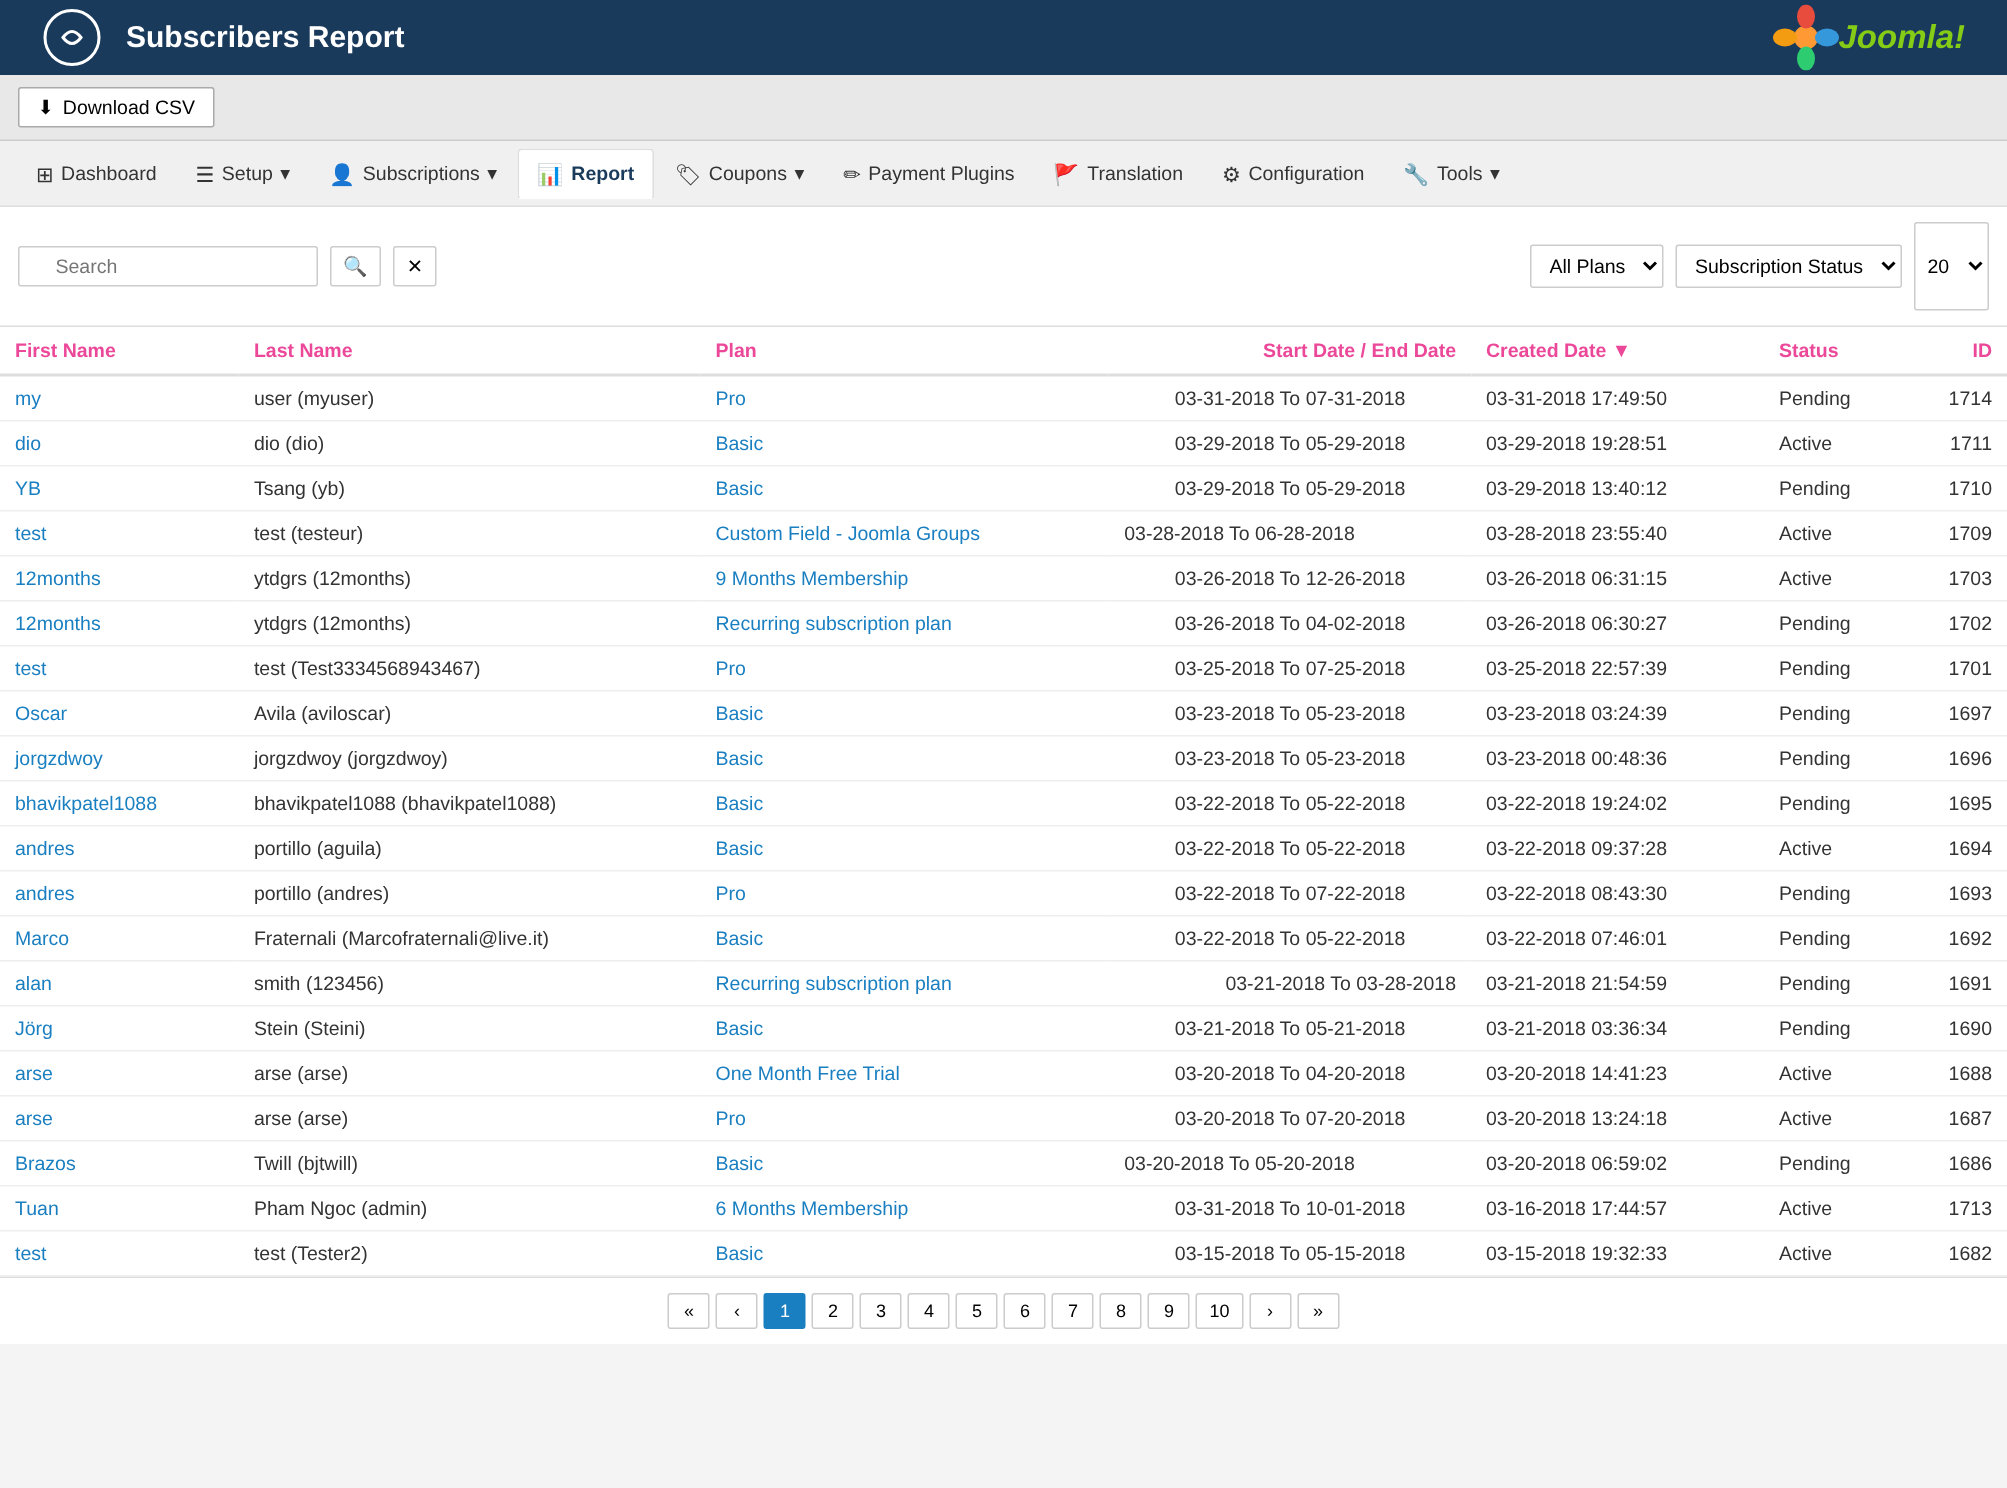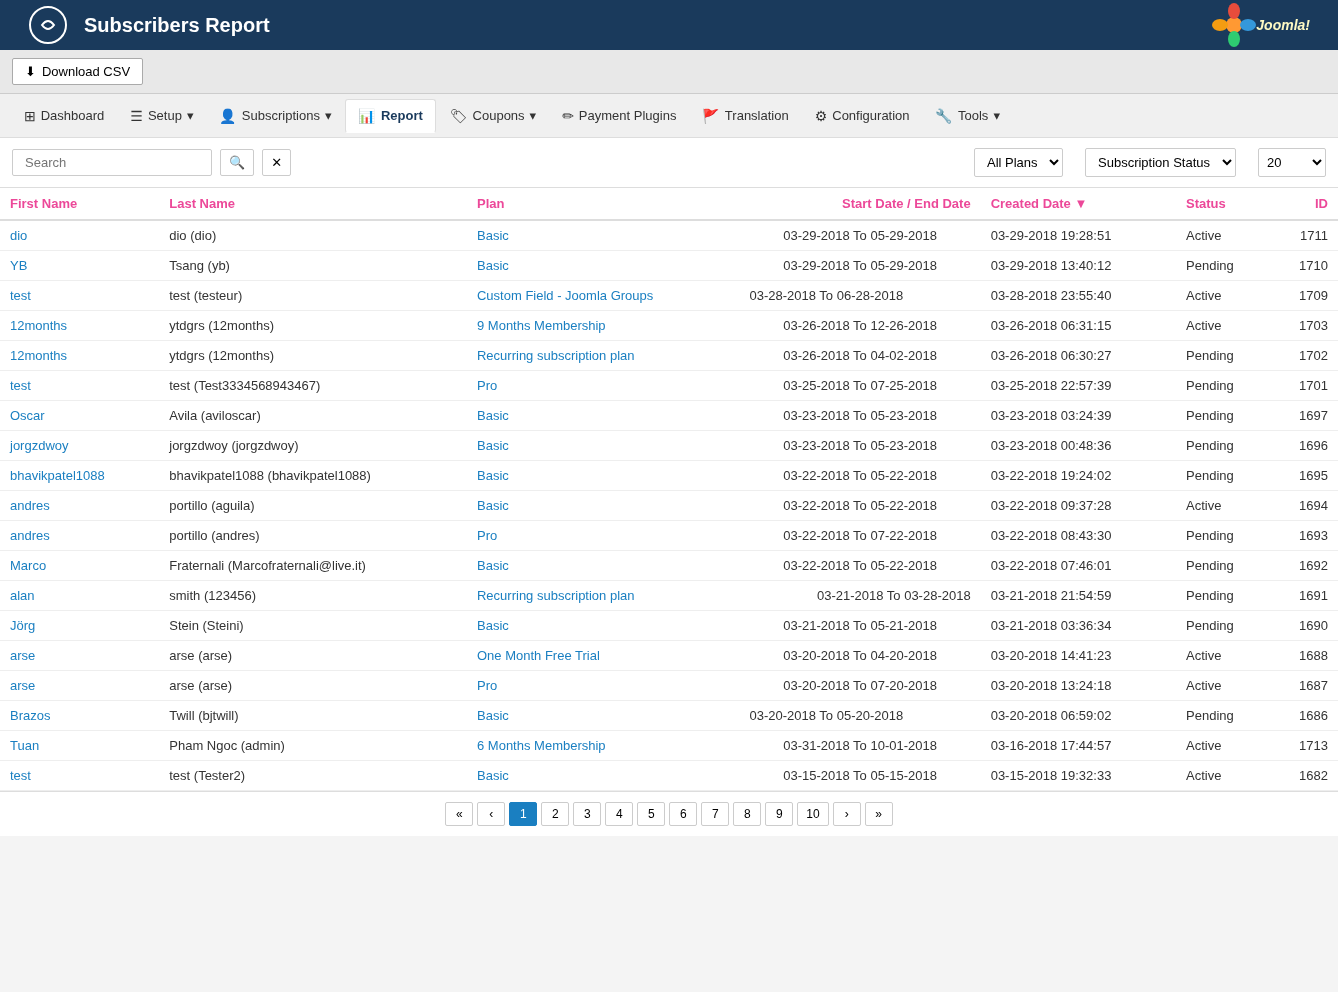--- a/index.html
+++ b/index.html
@@ -67,50 +67,50 @@
     .filter-bar {
       background: #fff;
       padding: 10px 12px;
       display: flex;
       align-items: center;
       gap: 8px;
       border-bottom: 1px solid #ddd;
     }
     .search-input {
       border: 1px solid #ccc;
-      padding: 5px 12px;
+      padding: 5px 24px;
       font-size: 13px;
       width: 200px;
       border-radius: 2px;
     }
     .btn-search, .btn-clear {
       border: 1px solid #ccc;
       background: #fff;
       padding: 5px 8px;
       cursor: pointer;
       font-size: 13px;
       border-radius: 2px;
     }
-    .filter-right { margin-left: auto; display: flex; align-items: center; gap: 22px; }
+    .filter-right { margin-left: auto; display: flex; align-items: center; gap: 8px; }
     .filter-select {
       border: 1px solid #ccc;
       padding: 5px 8px;
       font-size: 13px;
       background: #fff;
       cursor: pointer;
       border-radius: 2px;
     }
     .per-page-select {
       border: 1px solid #ccc;
-      padding: 5px 4px;
+      padding: 20px 4px;
       font-size: 13px;
       background: #fff;
       cursor: pointer;
       border-radius: 2px;
-      width: 68px;
+      width: 50px;
     }
 
     
     .table-container {
       background: #fff;
       overflow-x: auto;
     }
     table {
       width: 100%;
       border-collapse: collapse;
@@ -174,21 +174,21 @@
   </div>
   <div class="joomla-logo">
 
     <svg width="44" height="44" viewBox="0 0 44 44">
       <circle cx="22" cy="22" r="8" fill="#f93"></circle>
       <ellipse cx="22" cy="8" rx="6" ry="8" fill="#e74c3c" transform="rotate(0,22,22)"></ellipse>
       <ellipse cx="22" cy="8" rx="6" ry="8" fill="#3498db" transform="rotate(90,22,22)"></ellipse>
       <ellipse cx="22" cy="8" rx="6" ry="8" fill="#2ecc71" transform="rotate(180,22,22)"></ellipse>
       <ellipse cx="22" cy="8" rx="6" ry="8" fill="#f39c12" transform="rotate(270,22,22)"></ellipse>
     </svg>
-    <span style="color:#fef9c3;font-size:14px;font-weight:bold;font-style:italic;">Joomla!</span>
+    <span style="color:#84cc16;font-size:22px;font-weight:bold;font-style:italic;">Joomla!</span>
   </div>
 </div>
 
 <div class="toolbar">
   <button class="btn-download">
     <span>⬇</span>
     <span>Download CSV</span>
   </button>
 </div>
 
@@ -260,20 +260,33 @@
         <th><span>First Name</span></th>
         <th><span>Last Name</span></th>
         <th><span>Plan</span></th>
         <th style="text-align:right;"><span>Start Date / End Date</span></th>
         <th><span>Created Date</span> <span>▼</span></th>
         <th><span>Status</span></th>
         <th class="right"><span>ID</span></th>
       </tr>
     </thead>
     <tbody id="table-body">
+    <tr>
+    <td>
+      <a class="link">my</a>
+    </td>
+    <td>user (myuser)</td>
+    <td>
+      <a class="link">Pro</a>
+    </td>
+    <td style="text-align:center;">03-31-2018 To 07-31-2018</td>
+    <td>03-31-2018 17:49:50</td>
+    <td>Pending</td>
+    <td class="right">1714</td>
+  </tr>
         <tr>
     <td>
       <a class="link">dio</a>
     </td>
     <td>dio (dio)</td>
     <td>
       <a class="link">Basic</a>
     </td>
     <td style="text-align:center;">03-29-2018 To 05-29-2018</td>
     <td>03-29-2018 19:28:51</td>

